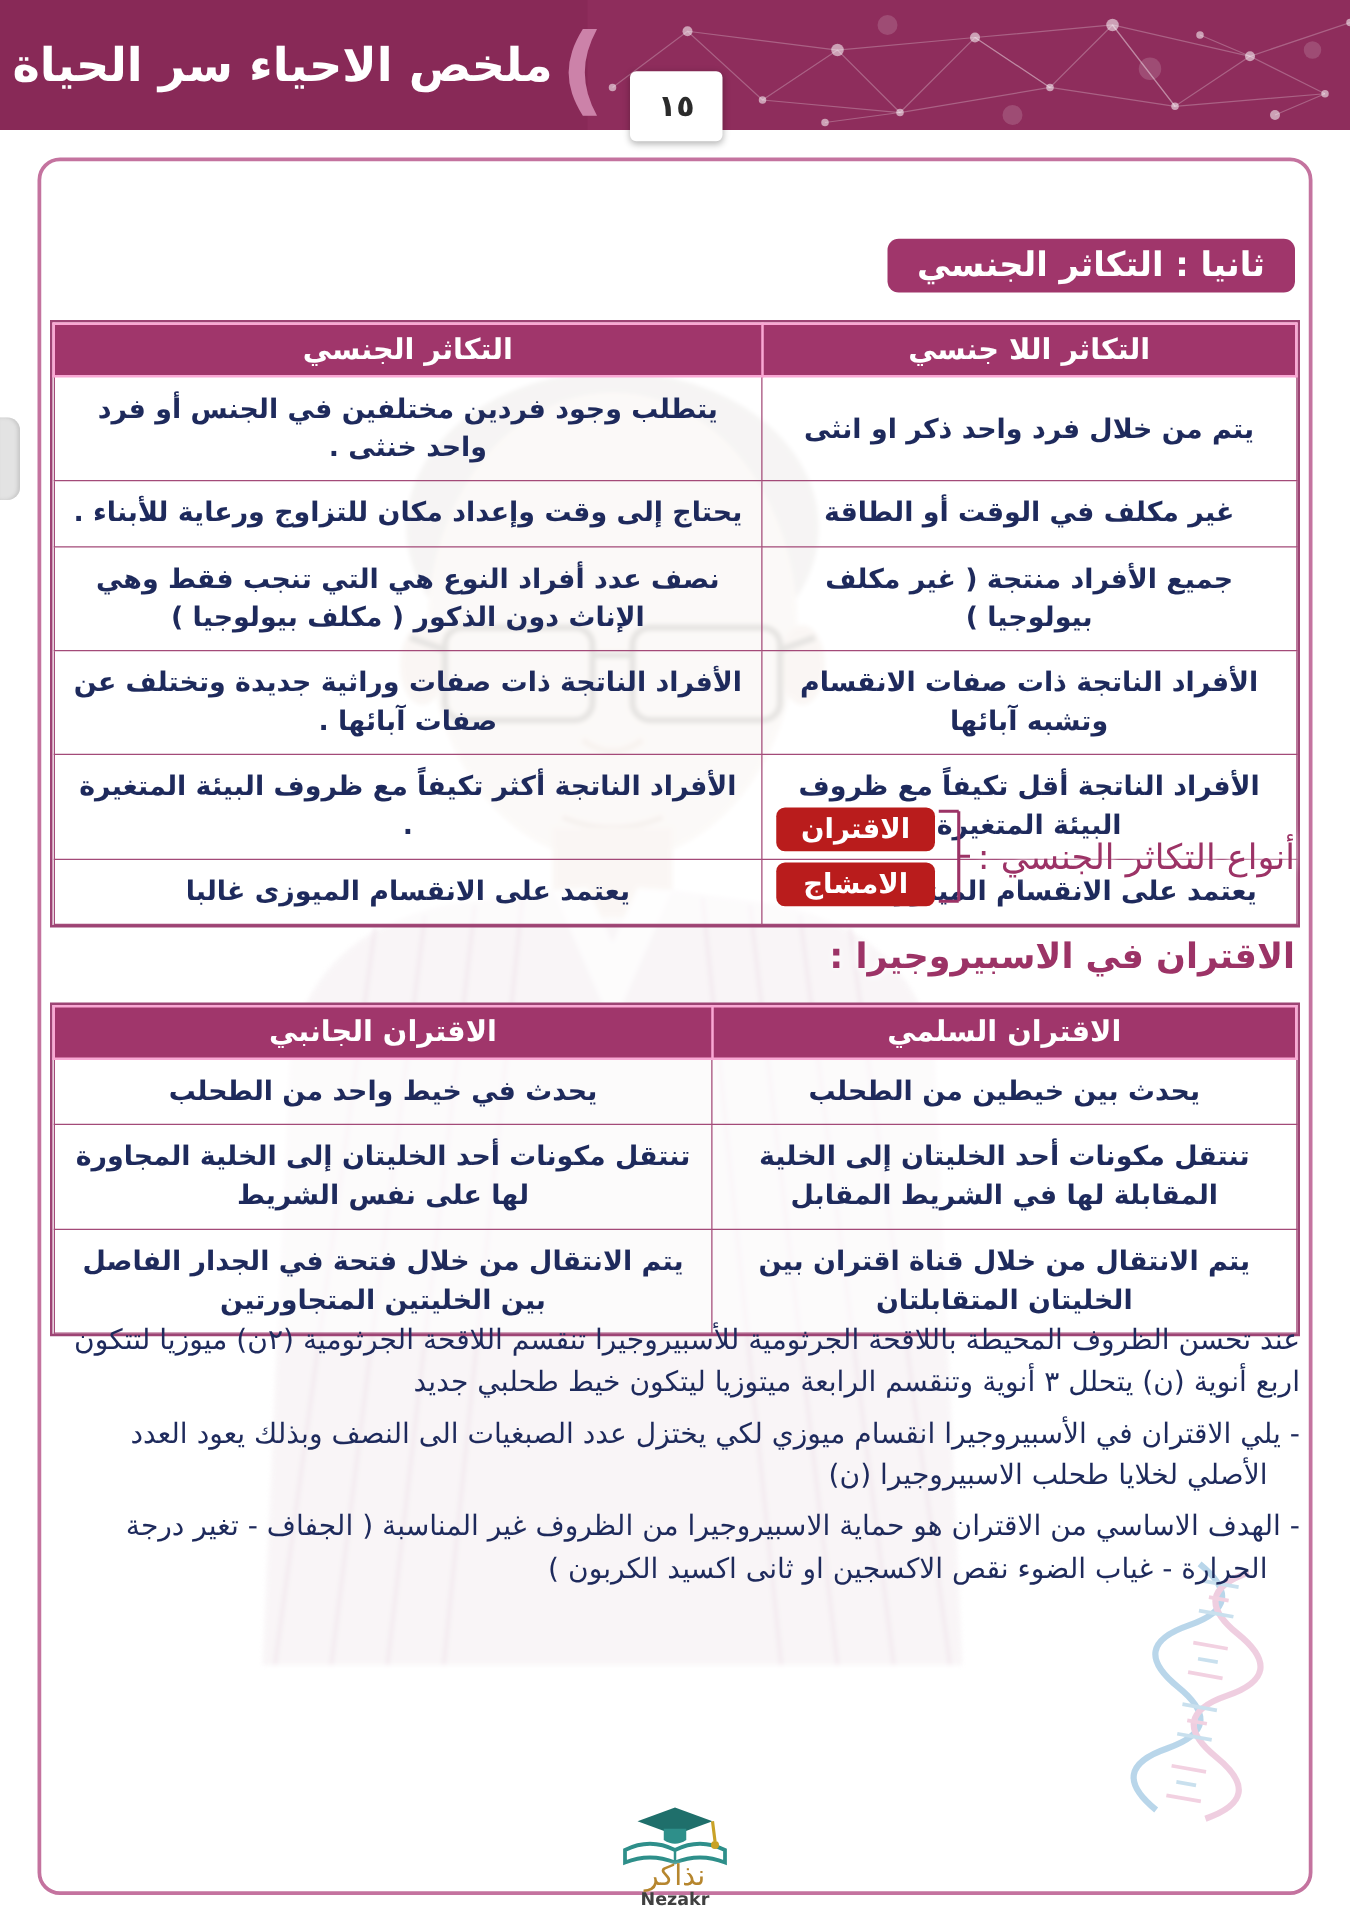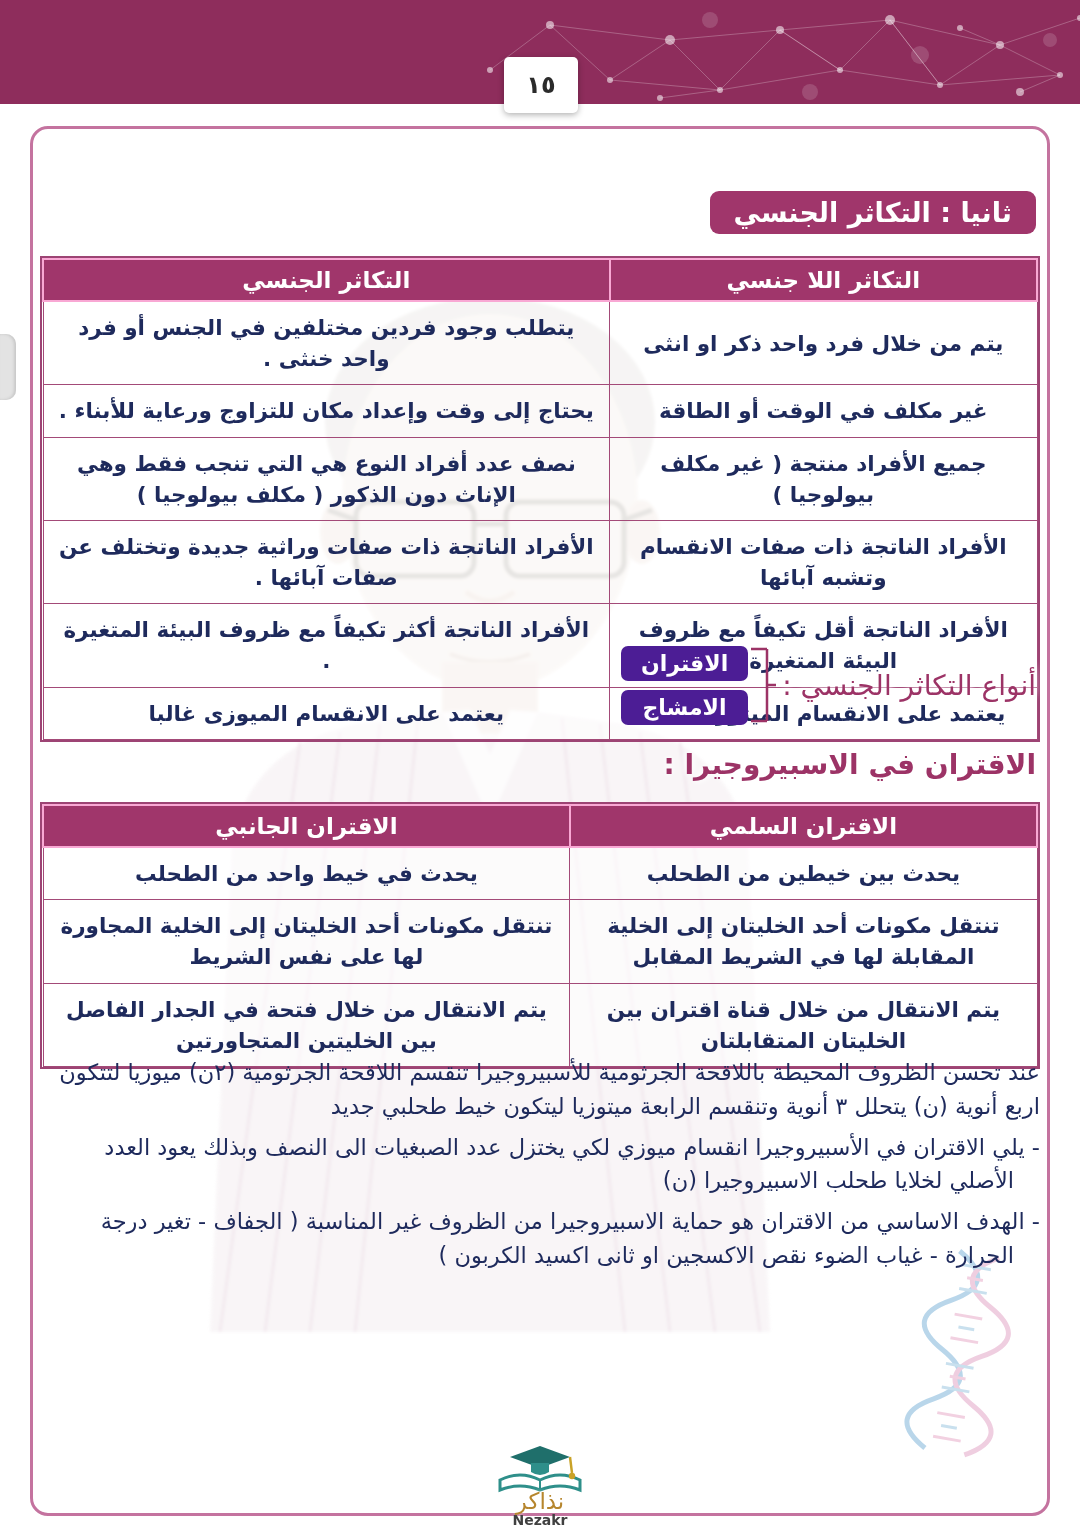--- a/index.html
+++ b/index.html
@@ -45,21 +45,21 @@
     font-size:21.5px; font-weight:bold; text-align:center; padding:10px 14px; line-height:1.45; }
   .c-r1 { width:43%; } .c-l1 { width:57%; }
   .c-r2 { width:47%; } .c-l2 { width:53%; }
 
   
   .types { position:absolute; top:640px; right:44px; display:flex; align-items:center; z-index:3; }
   .types-label { font-size:28px; font-weight:normal; color:#9c3366; margin-left:4px;
     text-shadow:0 0 6px #fff,0 0 10px #fff; }
   .bracket { margin:0 2px; }
   .type-badges { display:flex; flex-direction:column; gap:9px; }
-  .type-badge { background:#4c1d95; color:#fff; font-size:22px; font-weight:bold;
+  .type-badge { background:#b91c1c; color:#fff; font-size:22px; font-weight:bold;
     padding:5px 20px; border-radius:7px; text-align:center; min-width:96px; }
 
   .subtitle { position:absolute; top:748px; right:44px; font-size:28px; font-weight:bold; color:#9c3366;
     text-shadow:0 0 6px #fff,0 0 10px #fff; z-index:3; }
 
   
   .notes { position:absolute; top:1056px; left:40px; width:1000px; z-index:3;
     font-size:22.5px; font-weight:normal; color:#1e2a5c; line-height:1.5; text-align:right; }
   .note { margin-bottom:7px; }
   .note.dash { padding-right:26px; text-indent:-26px; }
@@ -103,20 +103,24 @@
         <circle cx="500" cy="28" r="3"></circle>
         <circle cx="560" cy="92" r="4"></circle>
     </g>
     <g fill="rgba(255,255,255,0.15)">
       <circle cx="250" cy="20" r="8"></circle>
         <circle cx="460" cy="55" r="9"></circle>
         <circle cx="590" cy="40" r="7"></circle>
         <circle cx="350" cy="92" r="8"></circle>
     </g>
   </svg>
+  <div class="banner-inner">
+    <span class="banner-title">ملخص الاحياء سر الحياة</span>
+    <span class="paren">(</span>
+  </div>
 </header>
 <div class="page-num-box">١٥</div>
 <div class="side-tab"></div>
 
 <div class="frame"></div>
 
 <svg class="watermark" viewBox="0 0 680 1070">
   <ellipse cx="340" cy="160" rx="165" ry="125" fill="#cfc8c4"></ellipse>
   <ellipse cx="340" cy="240" rx="148" ry="188" fill="#eee2da"></ellipse>
   <ellipse cx="188" cy="270" rx="18" ry="32" fill="#e7d4c8"></ellipse>

